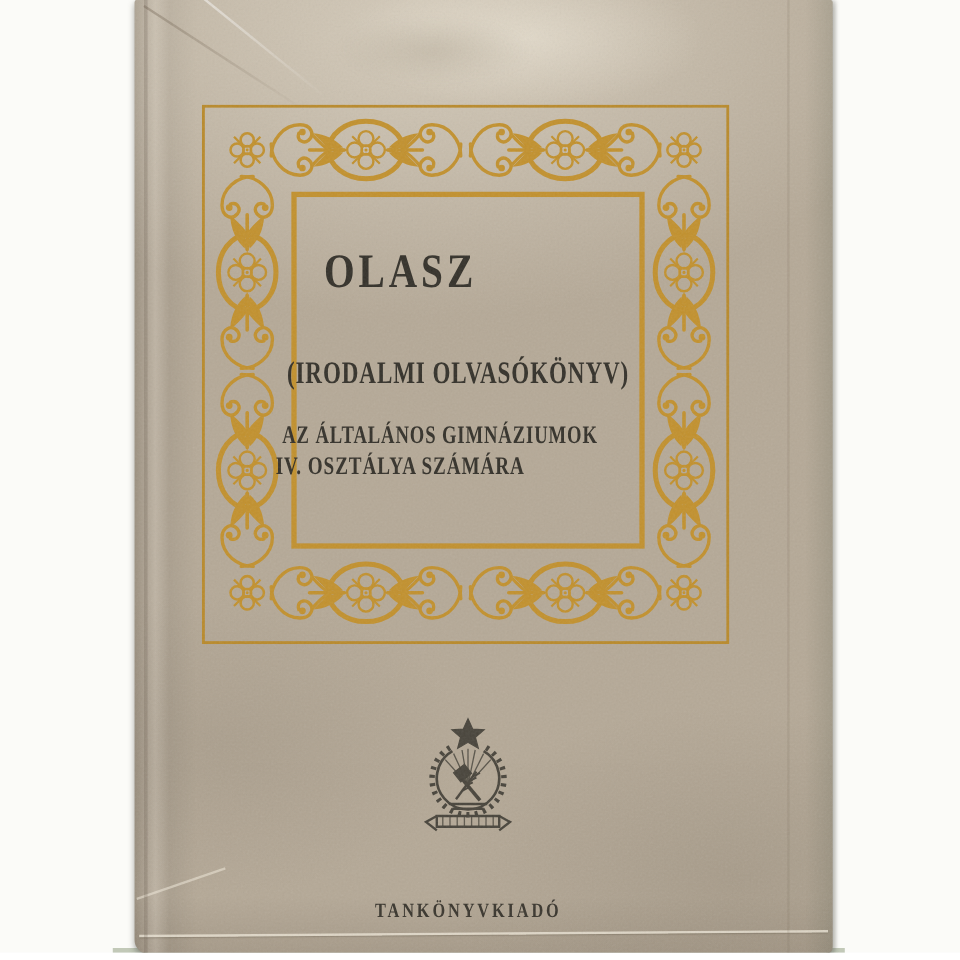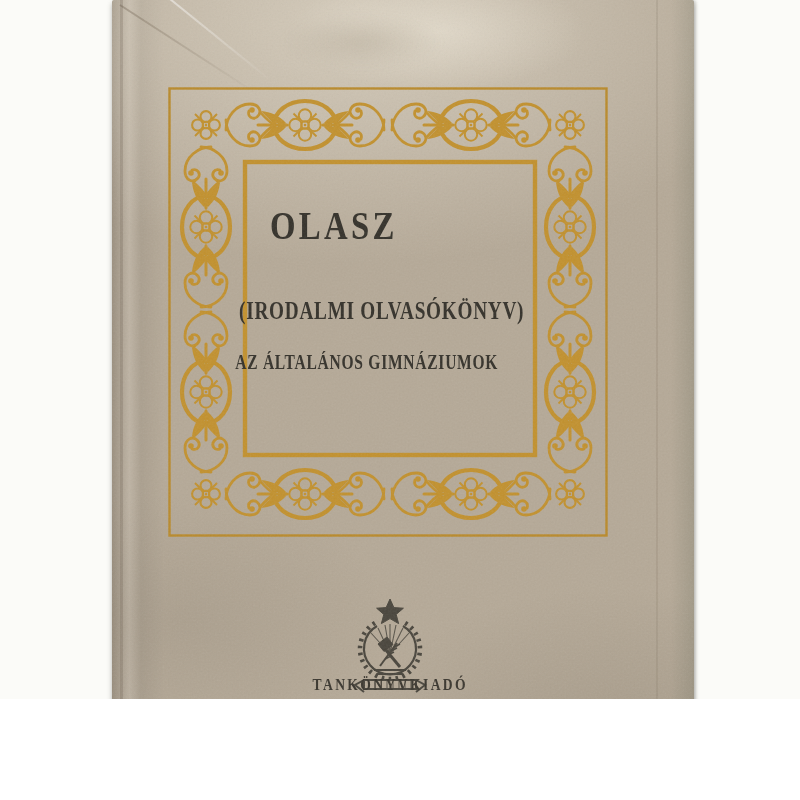--- a/index.html
+++ b/index.html
@@ -1,17 +1,17 @@
 <!DOCTYPE html>
 <html><head>
 <meta charset="utf-8">
 <style>
   html,body{margin:0;padding:0;}
   .stage{
-    position:relative; width:800px; height:699px;
+    position:relative; width:800px; height:794px;
     background:#fbfbf8; overflow:hidden;
     font-family:"Liberation Serif", serif;
   }
   .table-edge{
     position:absolute; left:94px; top:790px; width:610px; height:10px;
     background:#b7bfad; opacity:.85;
   }
   
   .book{
     position:absolute; left:112px; top:0; width:582px; height:795px;
@@ -44,21 +44,21 @@
     color:#34312a; font-weight:bold; white-space:nowrap; line-height:1;
   }
   .tline>span{display:inline-block; transform-origin:center;}
   .title{font-size:40px; letter-spacing:4px;}
   .t1{top:206px;} .t1>span{transform:scaleX(.82);}
   .t2{top:245px; letter-spacing:2px;} .t2>span{transform:scaleX(.80);}
   .sub{top:298px; font-size:26px; letter-spacing:1px;} .sub>span{transform:scaleX(.74);}
   .aud{font-size:21px; letter-spacing:1px;}
   .a1{top:352px;} .a1>span{transform:scaleX(.74);}
   .a2{top:378px;} .a2>span{transform:scaleX(.76);}
-  .pub{top:676px; left:0; width:556px; font-size:17px; letter-spacing:3px; color:#3a362e;}
+  .pub{top:750px; left:0; width:556px; font-size:17px; letter-spacing:3px; color:#3a362e;}
   .pub>span{transform:scaleX(.80);}
   .emblem{position:absolute; left:232px; top:596px; width:92px; height:112px; opacity:.88;}
 </style>
 </head>
 <body>
 
 <div class="stage">
 
   <div class="table-edge"></div>
 
@@ -131,20 +131,21 @@
       <use href="#oval" transform="translate(402,140) rotate(90)"></use>
       <use href="#scroll" transform="translate(402,190) rotate(-90)"></use>
       <use href="#scroll" transform="translate(402,255) rotate(90)"></use>
       <use href="#oval" transform="translate(402,305) rotate(90)"></use>
       <use href="#scroll" transform="translate(402,355) rotate(-90)"></use>
     </svg>
 
     <div class="tline title t1"><span>OLASZ</span></div>
     <div class="tline sub"><span>(IRODALMI OLVASÓKÖNYV)</span></div>
     <div class="tline aud a1"><span>AZ ÁLTALÁNOS GIMNÁZIUMOK</span></div>
+    <div class="tline aud a2"><span>IV. OSZTÁLYA SZÁMÁRA</span></div>
 
     <svg class="emblem" viewBox="0 0 92 112" aria-hidden="true">
       <g stroke="#3b3830" fill="none" stroke-width="2">
         <path d="M33,30 A26,26 0 1 0 59,30" stroke-width="2.2"></path>
         <path d="M31,27 A30,30 0 1 0 61,27" stroke-width="4.6" stroke-dasharray="2.6 4.4"></path>
         <path d="M46,58 L27,37 M46,58 L34,32 M46,58 L41,29 M46,58 L46,28 M46,58 L52,29 M46,58 L59,32 M46,58 L65,37" stroke-width="1.1" opacity=".85"></path>
         <path d="M46,3 L49.9,11.6 L59.4,12.2 L52.2,18.4 L54.6,27.6 L46,22.6 L37.4,27.6 L39.8,18.4 L32.6,12.2 L42.1,11.6 Z" fill="#3b3830" stroke-width="1"></path>
         <path d="M34,48 l9,-7 l6,7.5 l-9,7 Z" fill="#3b3830" stroke-width="1"></path>
         <path d="M41,53 L56,71" stroke-width="3"></path>
         <path d="M53,47 L36,70" stroke-width="2"></path>

